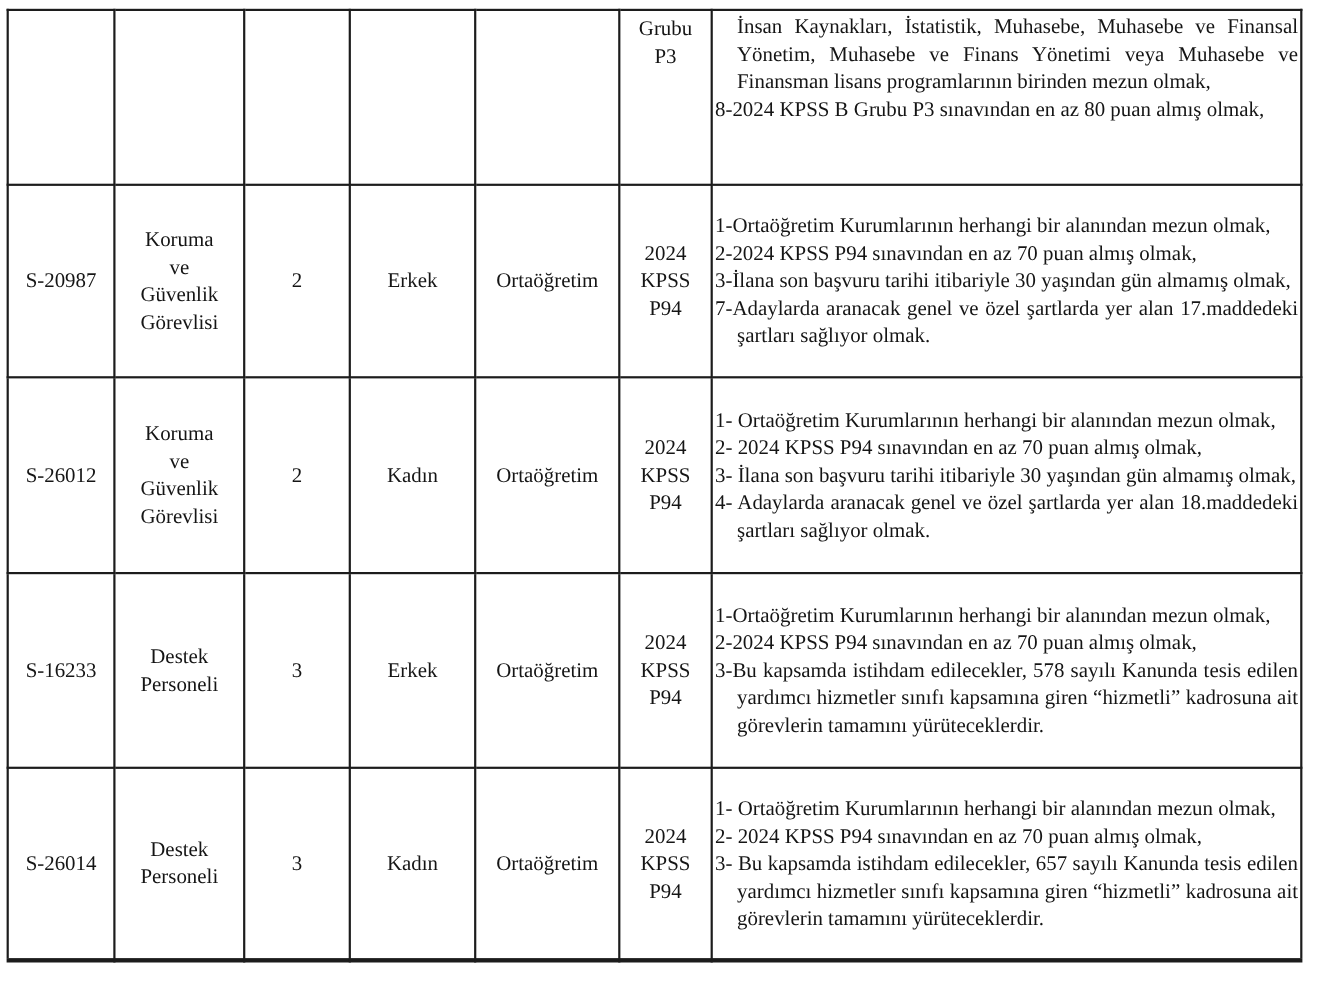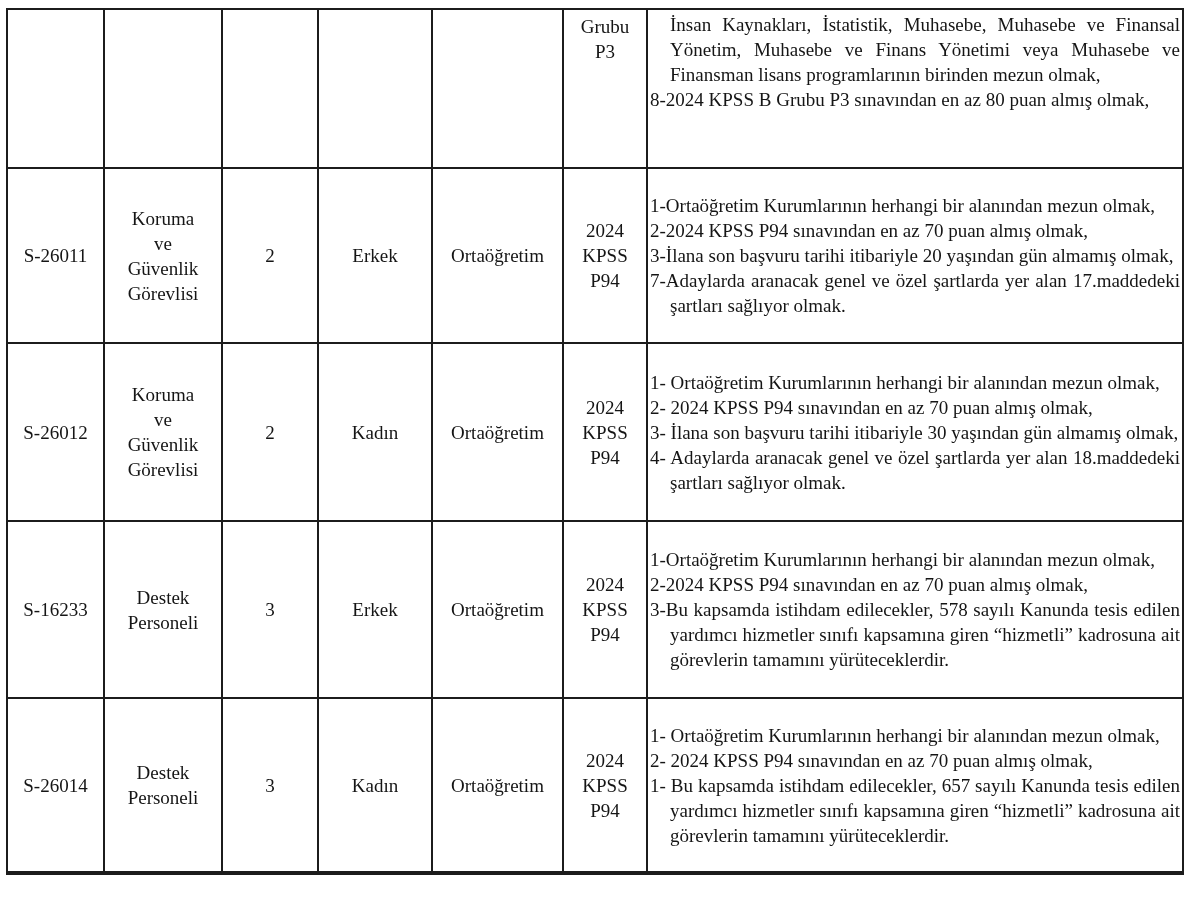--- a/index.html
+++ b/index.html
@@ -80,35 +80,35 @@
         <td class="center"></td>
         <td class="center"></td>
         <td class="center">Grubu
 P3</td>
         <td class="req">
             <div class="req-item cont">İnsan Kaynakları, İstatistik, Muhasebe, Muhasebe ve Finansal Yönetim, Muhasebe ve Finans Yönetimi veya Muhasebe ve Finansman lisans programlarının birinden mezun olmak,</div>
             <div class="req-item">8-2024 KPSS B Grubu P3 sınavından en az 80 puan almış olmak,</div>
           </td>
       </tr>
       <tr style="height:175px">
-        <td class="center">S-26011</td>
+        <td class="center">S-20987</td>
         <td class="center">Koruma
 ve
 Güvenlik
 Görevlisi</td>
         <td class="center">2</td>
         <td class="center">Erkek</td>
         <td class="center">Ortaöğretim</td>
         <td class="center">2024
 KPSS
 P94</td>
         <td class="req">
             <div class="req-item">1-Ortaöğretim Kurumlarının herhangi bir alanından mezun olmak,</div>
             <div class="req-item">2-2024 KPSS P94 sınavından en az 70 puan almış olmak,</div>
-            <div class="req-item">3-İlana son başvuru tarihi itibariyle 20 yaşından gün almamış olmak,</div>
+            <div class="req-item">3-İlana son başvuru tarihi itibariyle 30 yaşından gün almamış olmak,</div>
             <div class="req-item">7-Adaylarda aranacak genel ve özel şartlarda yer alan 17.maddedeki şartları sağlıyor olmak.</div>
           </td>
       </tr>
       <tr style="height:178px">
         <td class="center">S-26012</td>
         <td class="center">Koruma
 ve
 Güvenlik
 Görevlisi</td>
         <td class="center">2</td>
@@ -146,18 +146,18 @@
 Personeli</td>
         <td class="center">3</td>
         <td class="center">Kadın</td>
         <td class="center">Ortaöğretim</td>
         <td class="center">2024
 KPSS
 P94</td>
         <td class="req">
             <div class="req-item">1- Ortaöğretim Kurumlarının herhangi bir alanından mezun olmak,</div>
             <div class="req-item">2- 2024 KPSS P94 sınavından en az 70 puan almış olmak,</div>
-            <div class="req-item">1- Bu kapsamda istihdam edilecekler, 657 sayılı Kanunda tesis edilen yardımcı hizmetler sınıfı kapsamına giren “hizmetli” kadrosuna ait görevlerin tamamını yürüteceklerdir.</div>
+            <div class="req-item">3- Bu kapsamda istihdam edilecekler, 657 sayılı Kanunda tesis edilen yardımcı hizmetler sınıfı kapsamına giren “hizmetli” kadrosuna ait görevlerin tamamını yürüteceklerdir.</div>
           </td>
       </tr>
     </tbody>
   </table>
 </div>
 
 </body></html>

